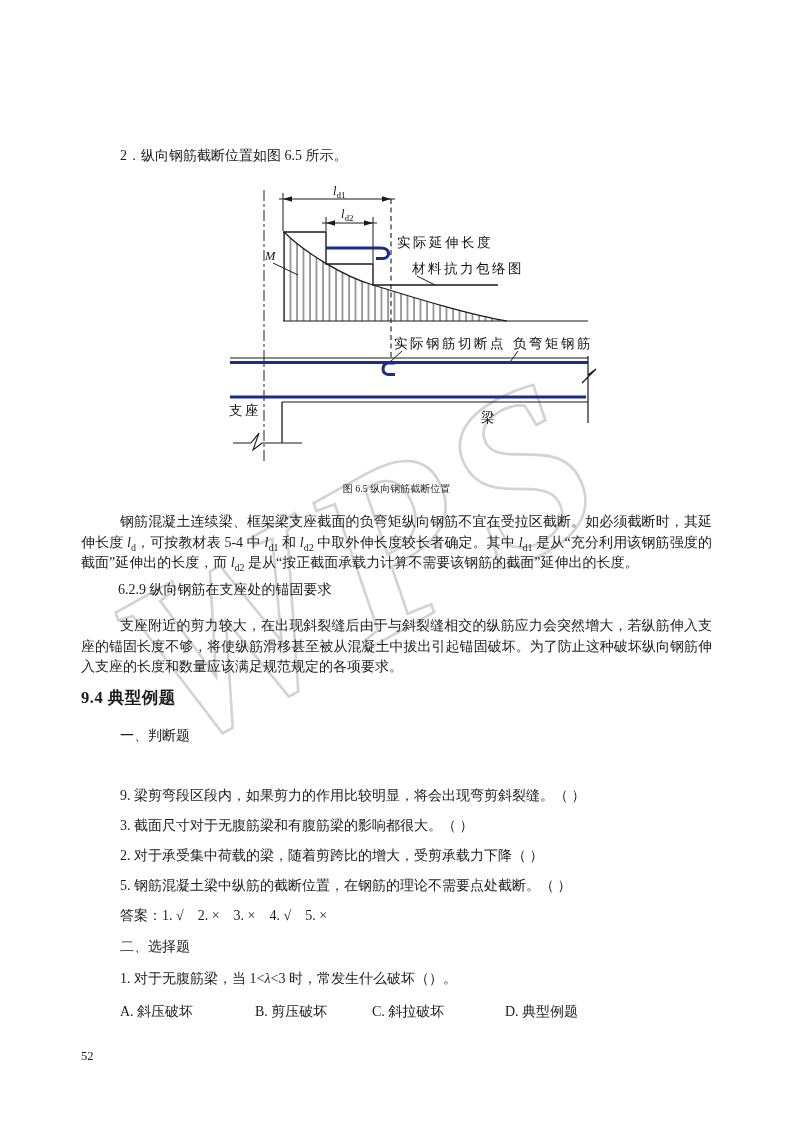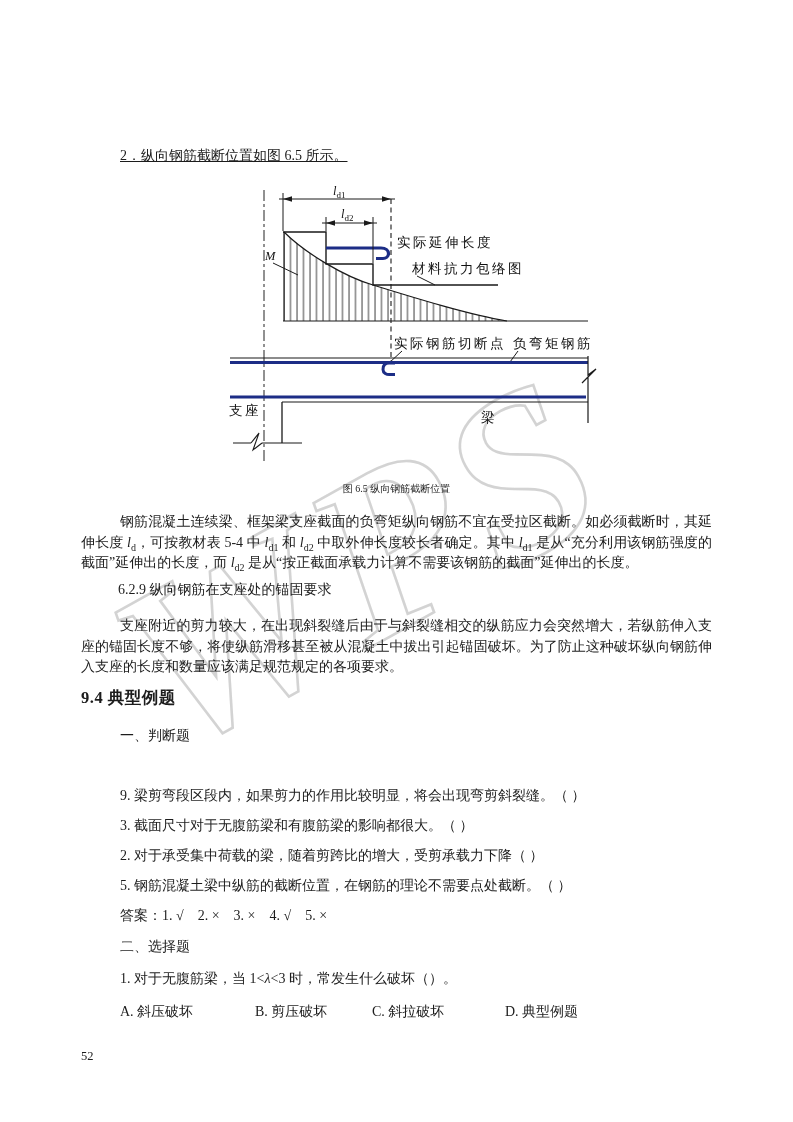--- a/index.html
+++ b/index.html
@@ -31,21 +31,21 @@
 </head>
 <body>
 
 <div class="page">
 
   <svg class="abs wm" style="left:0;top:0;" width="793" height="1122" viewBox="0 0 793 1122">
     <text x="362" y="642" text-anchor="middle" transform="rotate(-29 360 565)" font-family="Liberation Sans, DejaVu Sans, sans-serif" font-size="235" font-weight="bold" font-style="italic" letter-spacing="10" fill="none" stroke="#cccccc" stroke-width="2.6" opacity="0.85">WPS</text>
   </svg>
 
 
-  <div class="abs single" style="left:81px;top:147px;padding-left:39px;text-decoration:underline;">2．纵向钢筋截断位置如图 6.5 所示。</div>
+  <div class="abs single" style="left:81px;top:147px;padding-left:39px;">2．纵向钢筋截断位置如图 6.5 所示。</div>
 
   <svg class="abs" style="left:205px;top:185px;" width="420" height="285" viewBox="0 0 420 285">
     <defs>
       <pattern id="hatch" width="6.5" height="10" patternUnits="userSpaceOnUse">
         <line x1="1" y1="0" x2="1" y2="10" stroke="#222" stroke-width="0.9"></line>
       </pattern>
     </defs>
 
     <path d="M59,5 V277" stroke="#222" stroke-width="1" fill="none" stroke-dasharray="11 3 3 3"></path>
 

